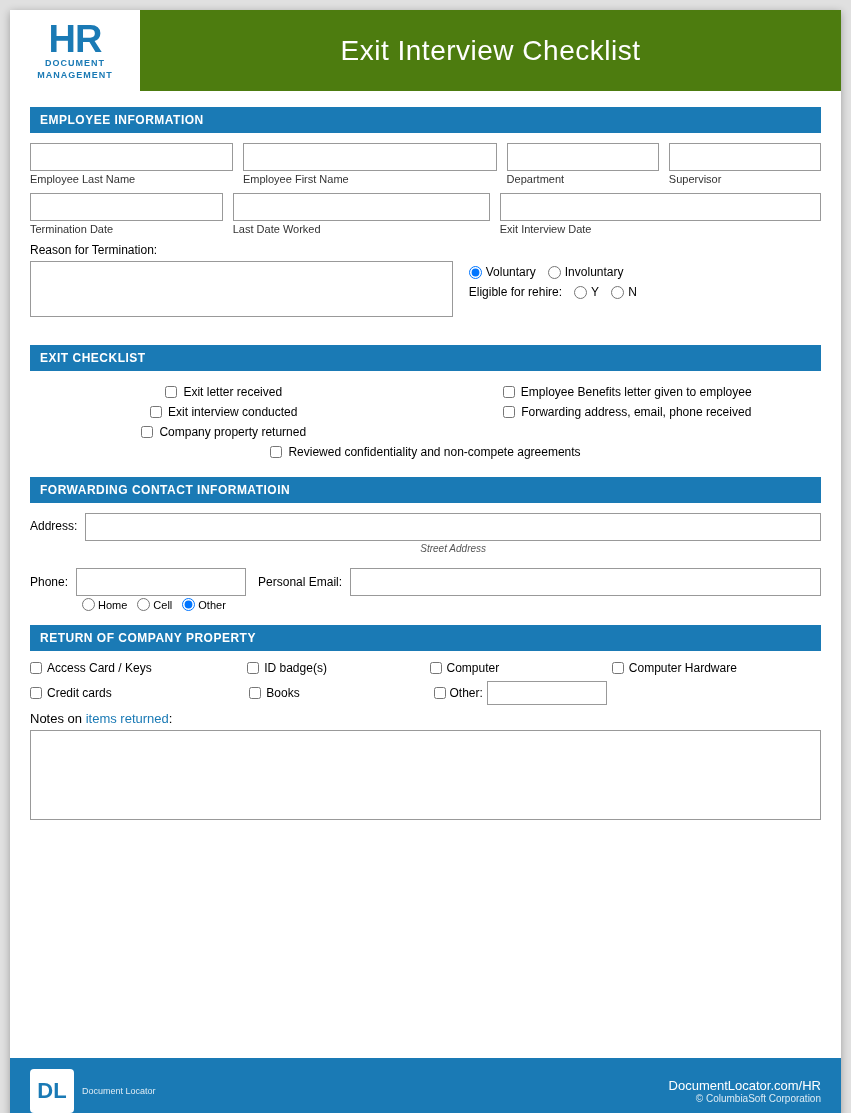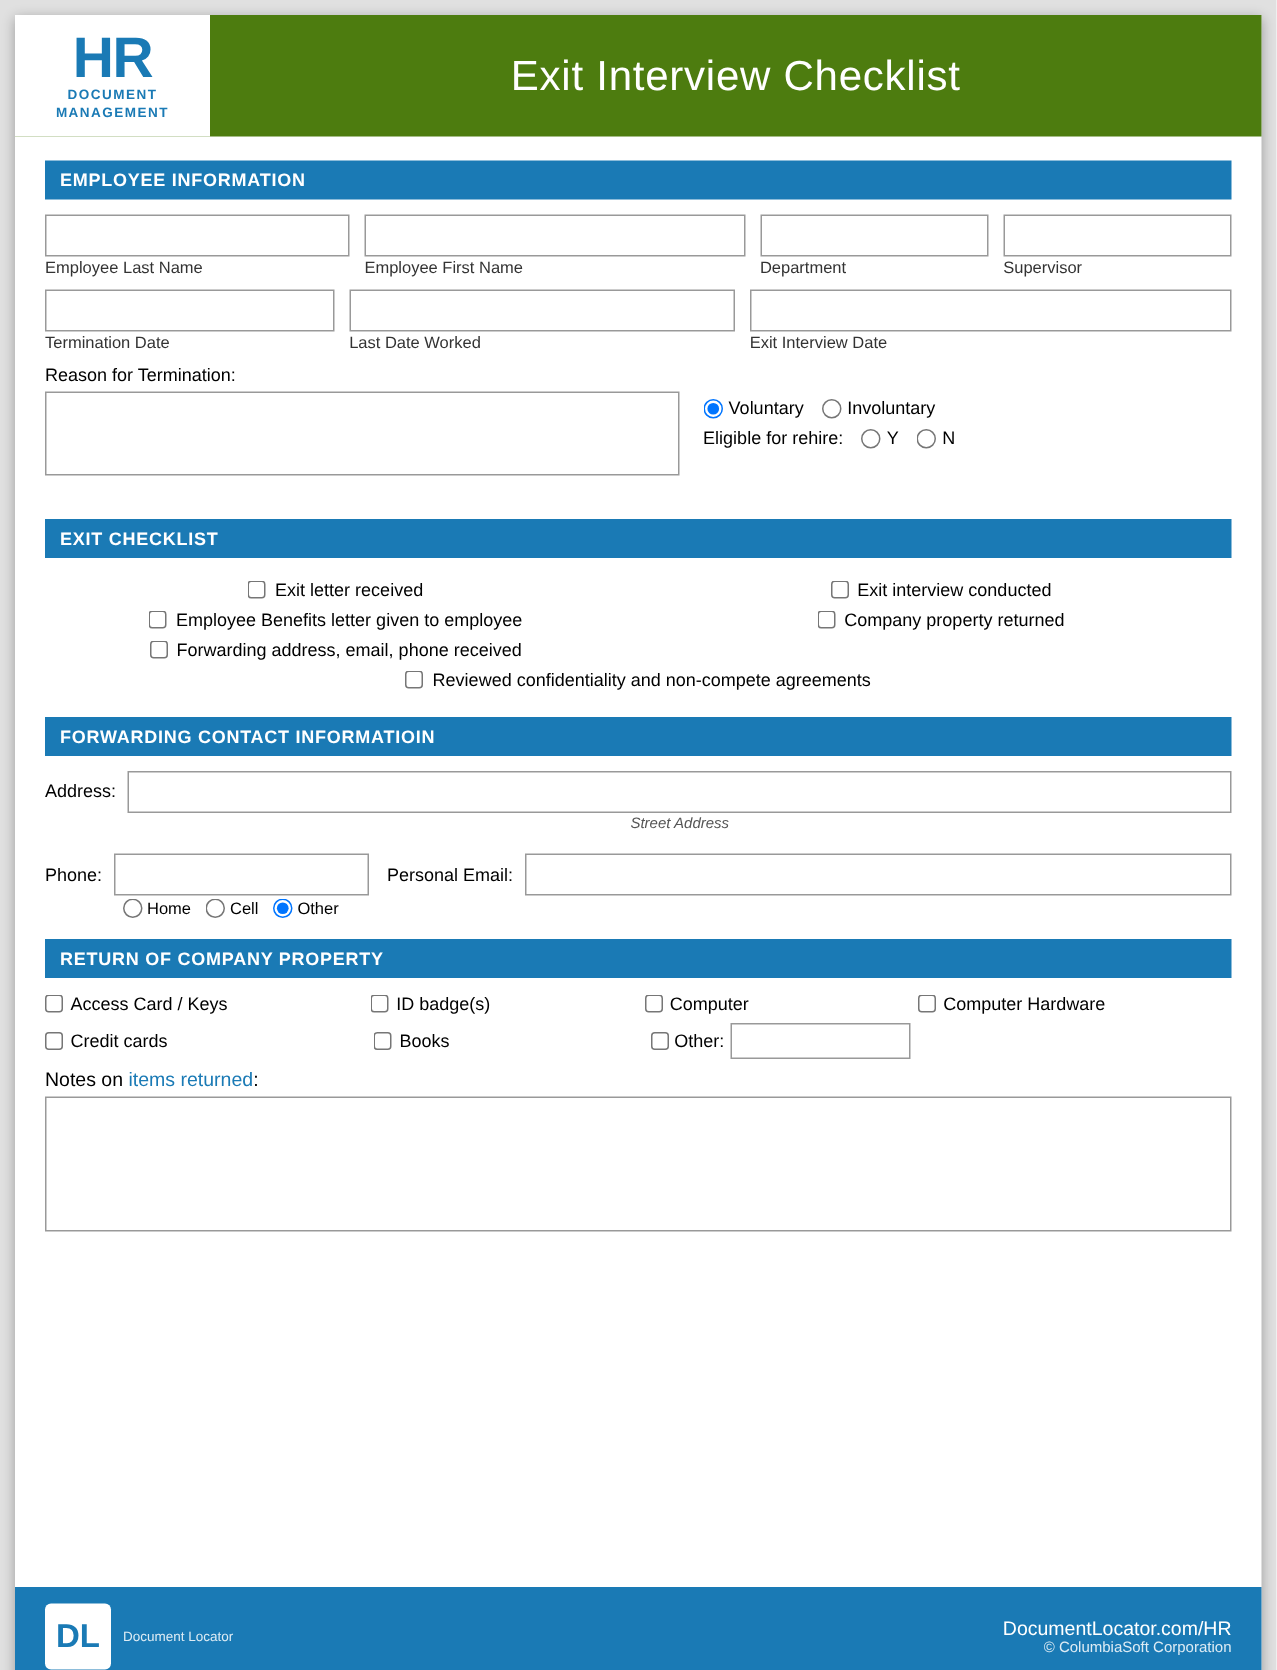--- a/index.html
+++ b/index.html
@@ -428,33 +428,33 @@
 
     <div class="exit-checklist-section section-gap">
       <div class="section-header">EXIT CHECKLIST</div>
       <div class="checklist-grid">
         <div class="checklist-item">
           <input type="checkbox" style="">
           <span>Exit letter received</span>
         </div>
         <div class="checklist-item">
           <input type="checkbox" style="">
+          <span>Employee Benefits letter given to employee</span>
+        </div>
+        <div class="checklist-item">
+          <input type="checkbox" style="">
           <span>Exit interview conducted</span>
         </div>
         <div class="checklist-item">
           <input type="checkbox" style="">
-          <span>Employee Benefits letter given to employee</span>
+          <span>Forwarding address, email, phone received</span>
         </div>
         <div class="checklist-item">
           <input type="checkbox" style="">
           <span>Company property returned</span>
-        </div>
-        <div class="checklist-item">
-          <input type="checkbox" style="">
-          <span>Forwarding address, email, phone received</span>
         </div>
         <div class="checklist-item checklist-full">
           <input type="checkbox" style="">
           <span>Reviewed confidentiality and non-compete agreements</span>
         </div>
       </div>
     </div>
 
     <div class="fwd-section section-gap">
       <div class="section-header">FORWARDING CONTACT INFORMATIOIN</div>

